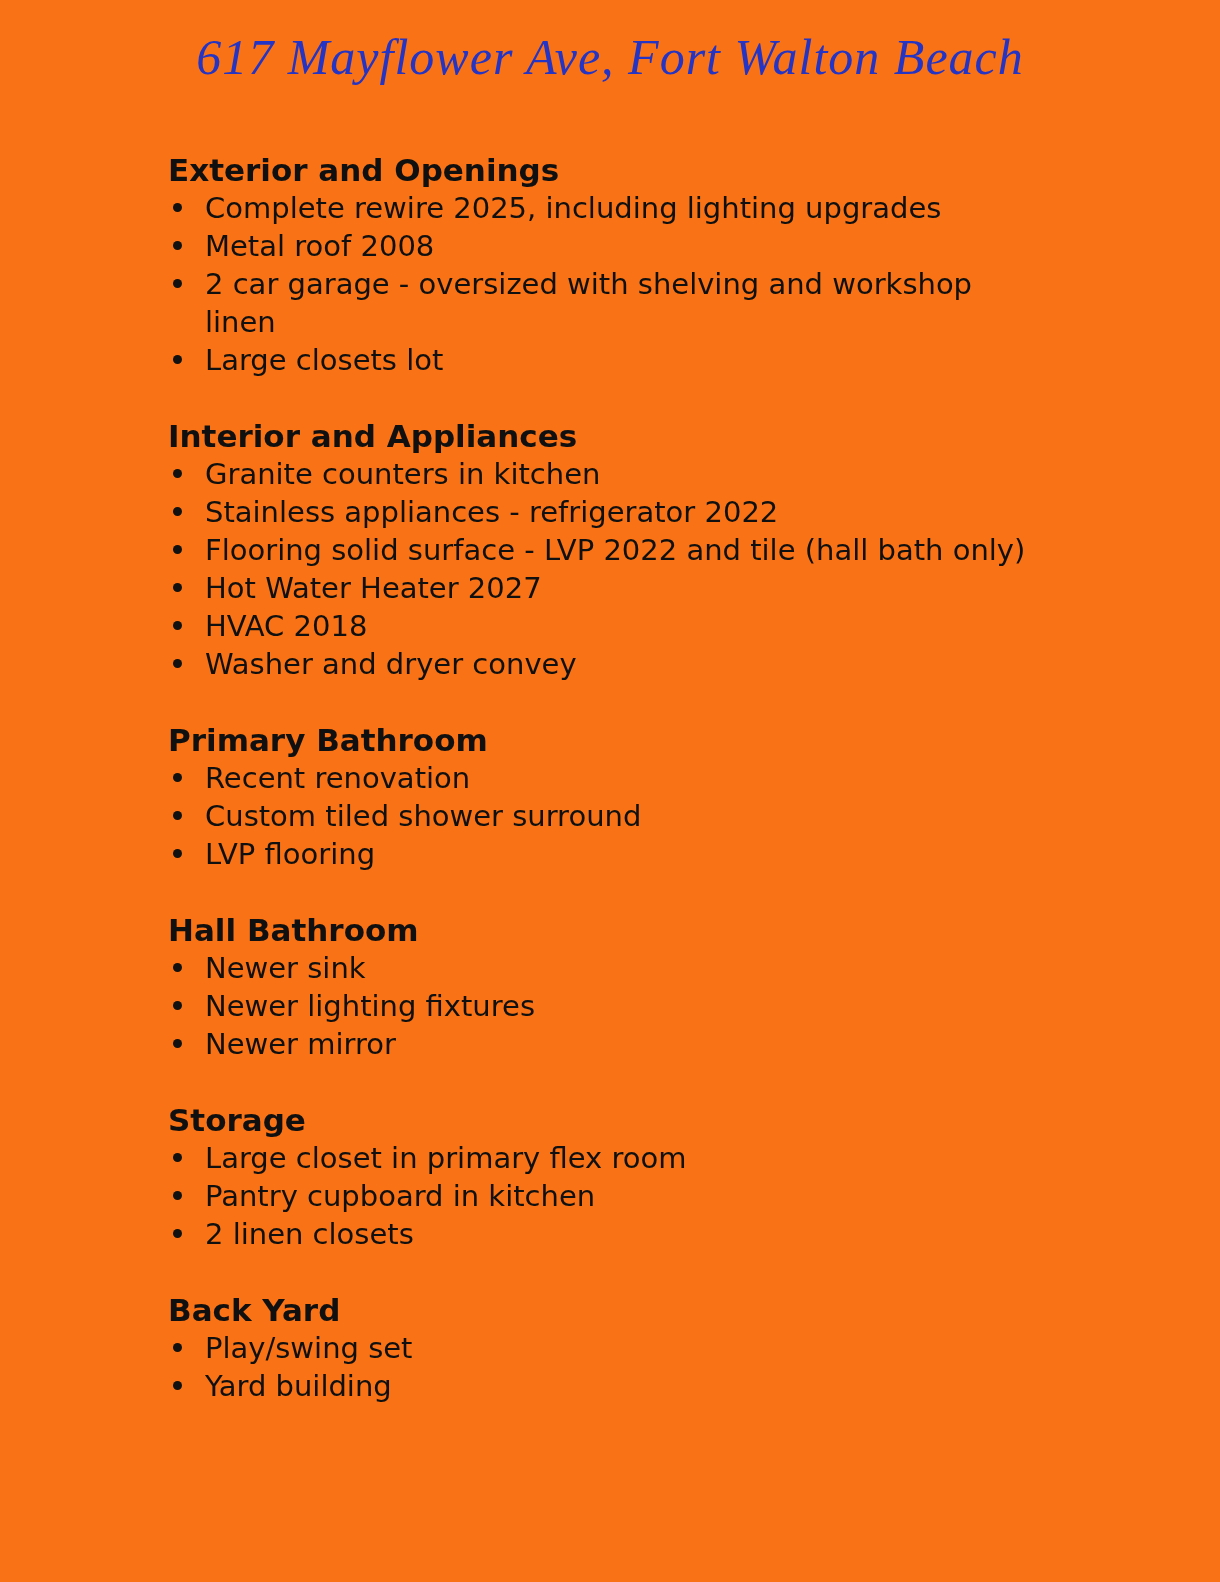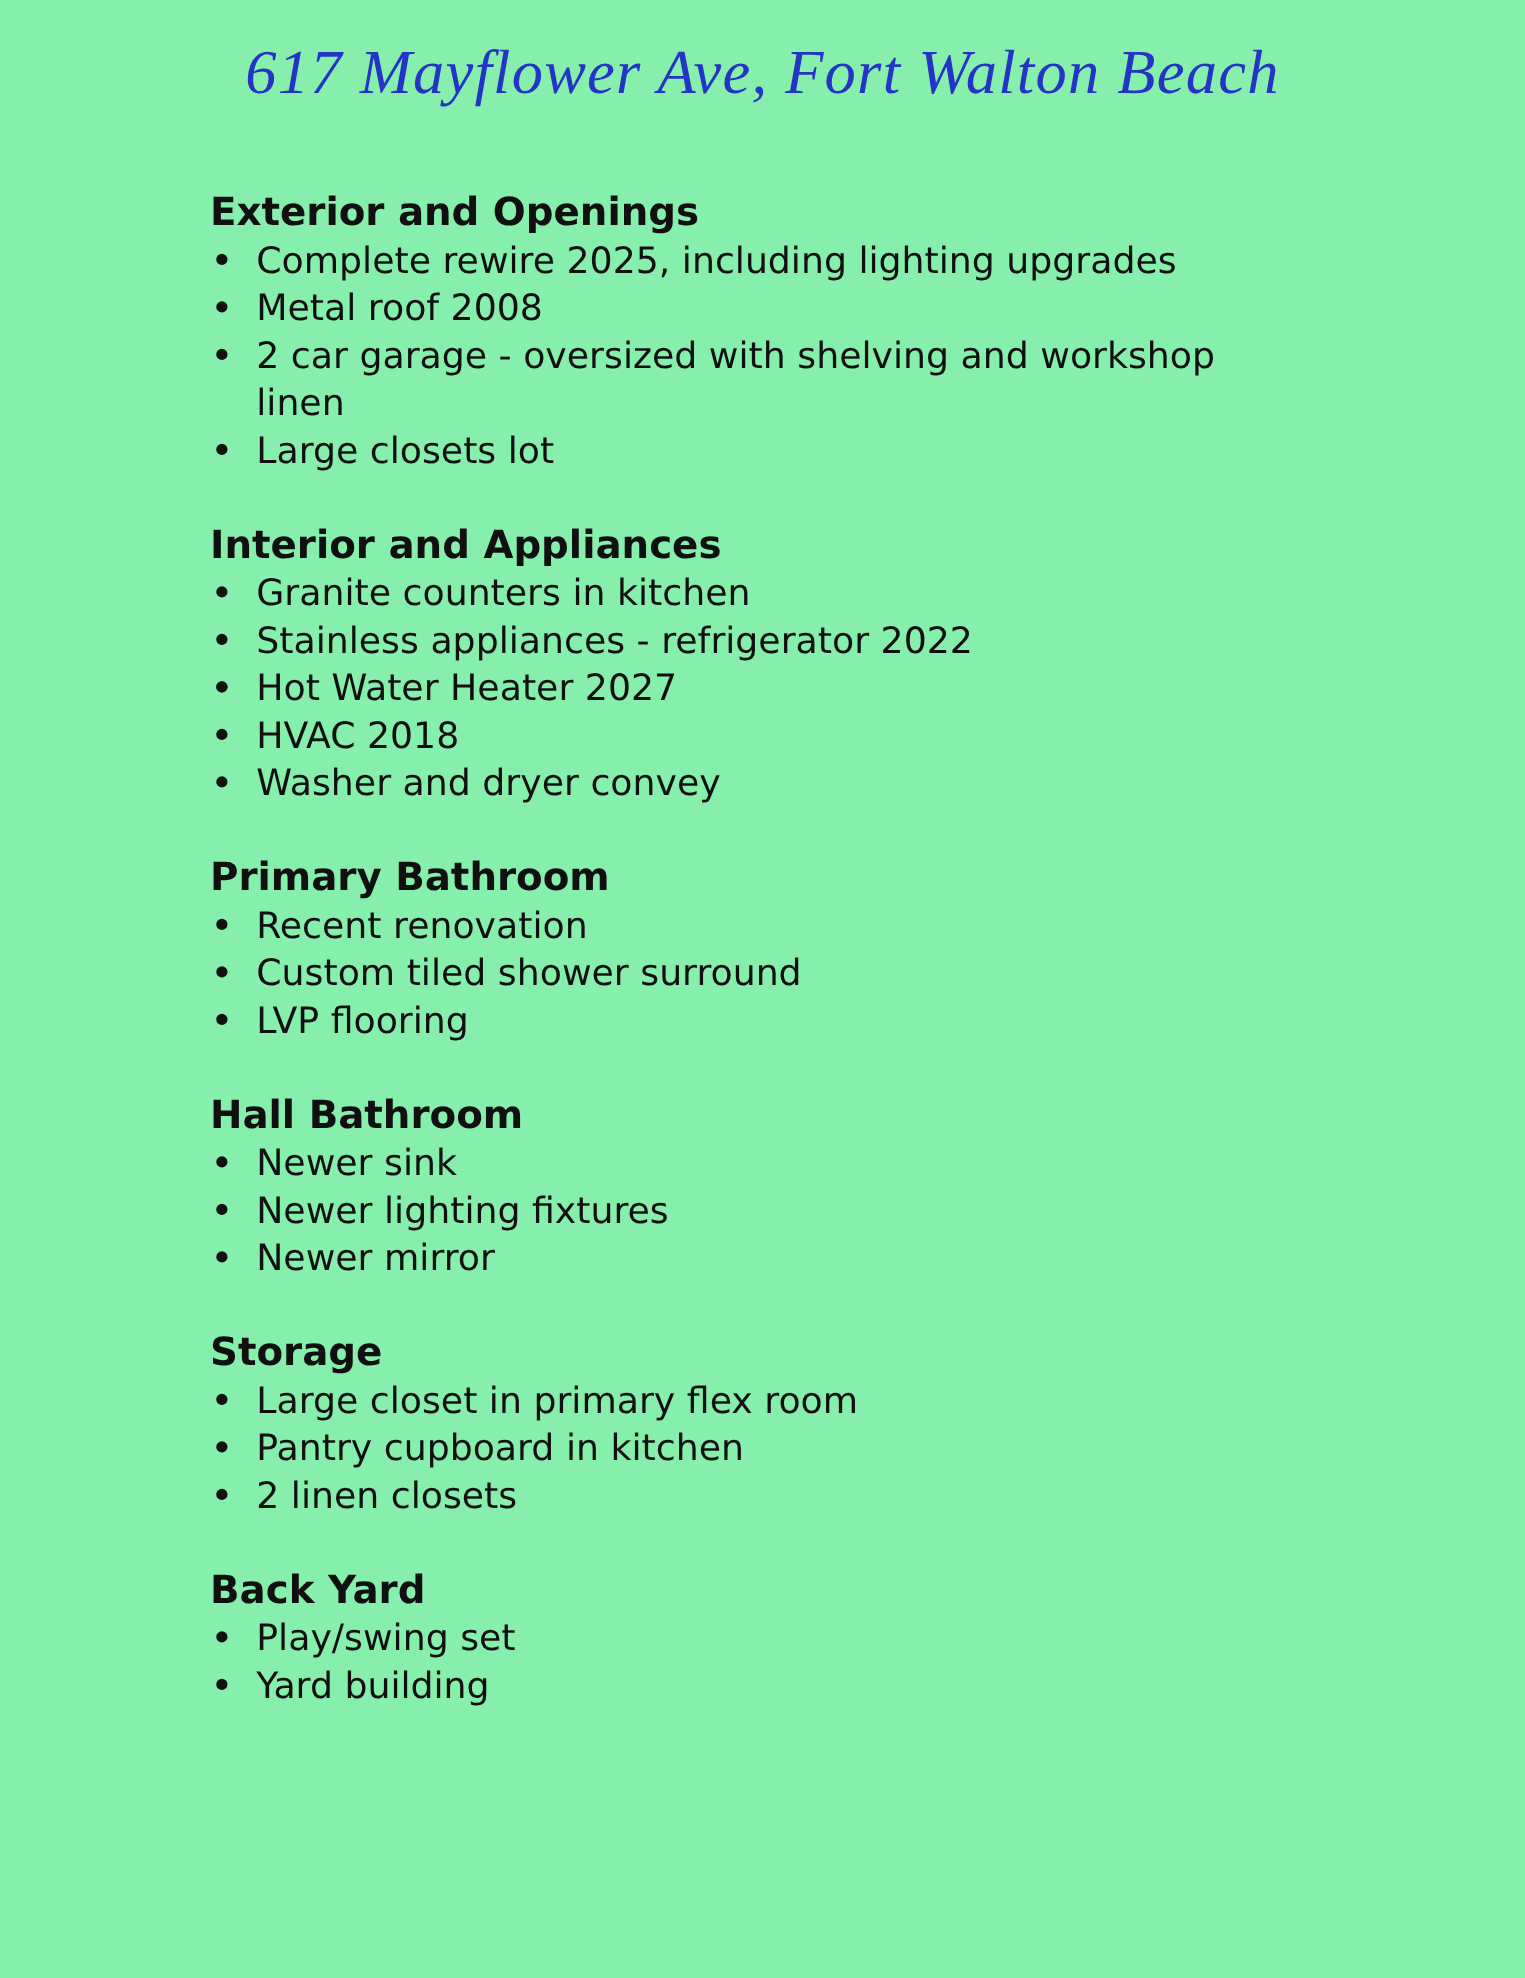--- a/index.html
+++ b/index.html
@@ -4,21 +4,21 @@
 <style>
   html, body {
     margin: 0;
     padding: 0;
     background: #ffffff;
   }
   .page {
     position: relative;
     width: 1220px;
     height: 1582px;
-    background: #86efac;
+    background: #f97316;
     overflow: hidden;
     font-family: "DejaVu Sans", "Liberation Sans", sans-serif;
   }
   .title-block {
     padding-top: 26px;
   }
   .title-line {
     font-family: "Liberation Serif", "DejaVu Serif", serif;
     font-style: italic;
     font-weight: 500;
@@ -106,20 +106,21 @@
         <li>
           <span class="dot"></span>
           <span class="item-text">Granite counters in kitchen</span>
         </li>
         <li>
           <span class="dot"></span>
           <span class="item-text">Stainless appliances - refrigerator 2022</span>
         </li>
         <li>
           <span class="dot"></span>
+          <span class="item-text">Flooring solid surface - LVP 2022 and tile (hall bath only)</span>
         </li>
         <li>
           <span class="dot"></span>
           <span class="item-text">Hot Water Heater 2027</span>
         </li>
         <li>
           <span class="dot"></span>
           <span class="item-text">HVAC 2018</span>
         </li>
         <li>

